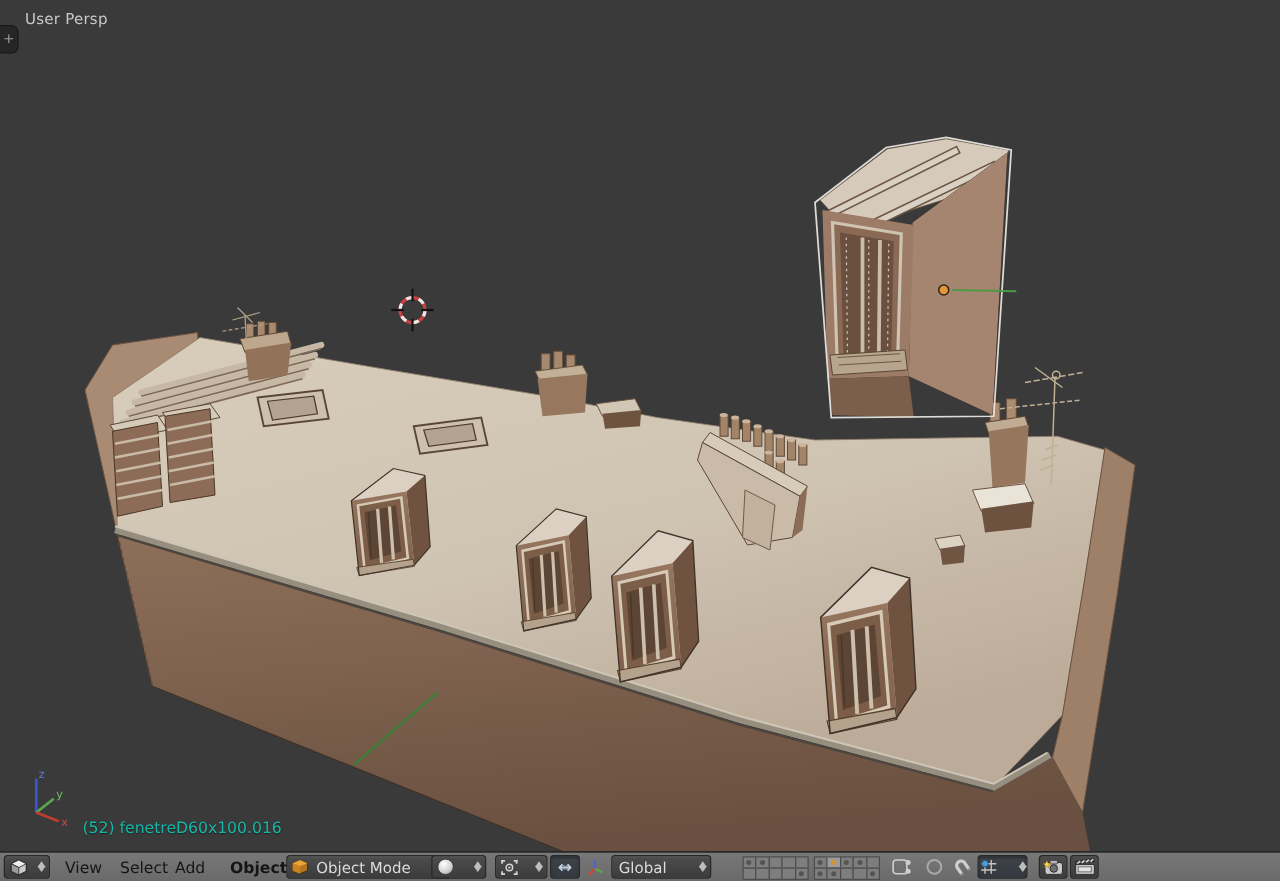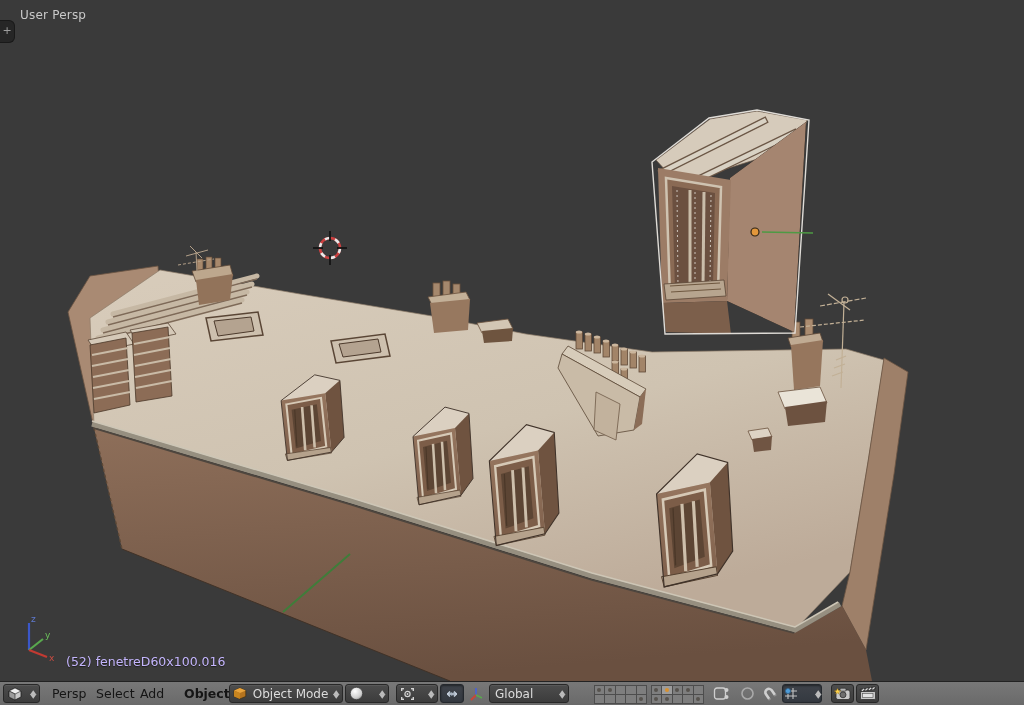--- a/index.html
+++ b/index.html
@@ -2,21 +2,21 @@
 <html><head>
 <meta charset="utf-8">
 <style>
   html,body{margin:0;padding:0;width:1024px;height:705px;overflow:hidden;background:#3a3a3a;
     font-family:"DejaVu Sans","Liberation Sans",sans-serif;-webkit-font-smoothing:antialiased;}
   #stage{position:relative;width:1024px;height:705px;}
   
   #viewport{position:absolute;left:0;top:0;width:1024px;height:681px;background:#3a3a3a;}
   #scene{position:absolute;left:0;top:0;}
   .vp-label{position:absolute;left:20px;top:8px;font-size:12px;color:#c9c9c9;letter-spacing:.2px;text-align:right;}
-  .obj-info{position:absolute;left:66px;top:654px;font-size:12.5px;color:#c4b5fd;text-shadow:0 1px 1px rgba(0,0,0,.5);}
+  .obj-info{position:absolute;left:66px;top:654px;font-size:12.5px;color:#14b8a6;text-shadow:0 1px 1px rgba(0,0,0,.5);}
   .plus-tab{position:absolute;left:0;top:20px;width:14px;height:21px;background:#262626;border:1px solid #191919;
     border-left:none;border-radius:0 6px 6px 0;color:#9d9d9d;font-size:11px;line-height:19px;text-align:center;}
   
   #header{position:absolute;left:0;top:681px;width:1024px;height:24px;
     background:linear-gradient(#787878,#696969);border-top:1px solid #232323;}
   #header .abs{position:absolute;top:2px;height:19px;}
   .menu-item{position:absolute;top:0;height:24px;line-height:24px;font-size:12.5px;color:#151515;cursor:default;padding:0 2px;}
   .dd{display:flex;align-items:center;gap:4px;background:linear-gradient(#4d4d4d,#3c3c3c);
     border:1px solid #282828;border-radius:3px;box-shadow:inset 0 1px 0 rgba(255,255,255,.07);
     color:#dcdcdc;font-size:12px;padding:0 3px;box-sizing:border-box;}
@@ -289,26 +289,26 @@
         <path d="M8,1 L14,4 L14,10 L8,13 L2,10 L2,4 Z" fill="#c9c9c9" stroke="#1e1e1e" stroke-width="0.8"></path>
         <path d="M8,1 L14,4 L8,7 L2,4 Z" fill="#efefef" stroke="#1e1e1e" stroke-width="0.6"></path>
         <path d="M8,7 L8,13 L2,10 L2,4 Z" fill="#9b9b9b" stroke="#1e1e1e" stroke-width="0.6"></path>
       </svg>
       <span class="arrows">
           <i>▲</i>
           <i>▼</i>
         </span>
     </div>
 
-    <div class="menu-item" style="left:50px;">Persp</div>
+    <div class="menu-item" style="left:50px;">View</div>
     <div class="menu-item" style="left:94px;">Select</div>
     <div class="menu-item" style="left:138px;">Add</div>
     <div class="menu-item" style="left:182px;font-weight:bold;">Object</div>
 
-    <div class="abs dd" style="left:229px;width:114px;">
+    <div class="abs dd" style="left:229px;width:131px;">
       <svg width="14" height="13" viewBox="0 0 14 13">
         <path d="M7,1 L13,3.5 L13,9.5 L7,12 L1,9.5 L1,3.5 Z" fill="#b5741f" stroke="#3a2a10" stroke-width="0.7"></path>
         <path d="M7,1 L13,3.5 L7,6 L1,3.5 Z" fill="#eaa43c"></path>
         <path d="M7,6 L7,12 L1,9.5 L1,3.5 Z" fill="#c9851f"></path>
       </svg>
       <span class="label">Object Mode</span>
       <span class="arrows">
           <i>▲</i>
           <i>▼</i>
         </span>

